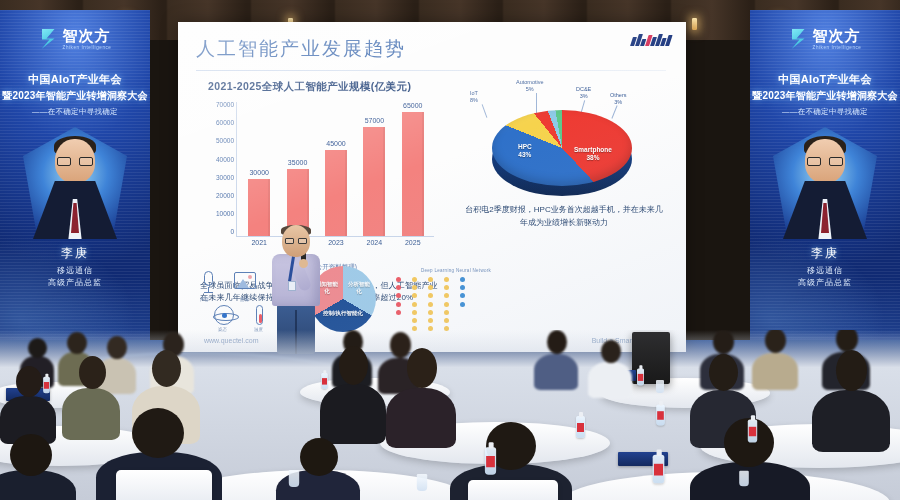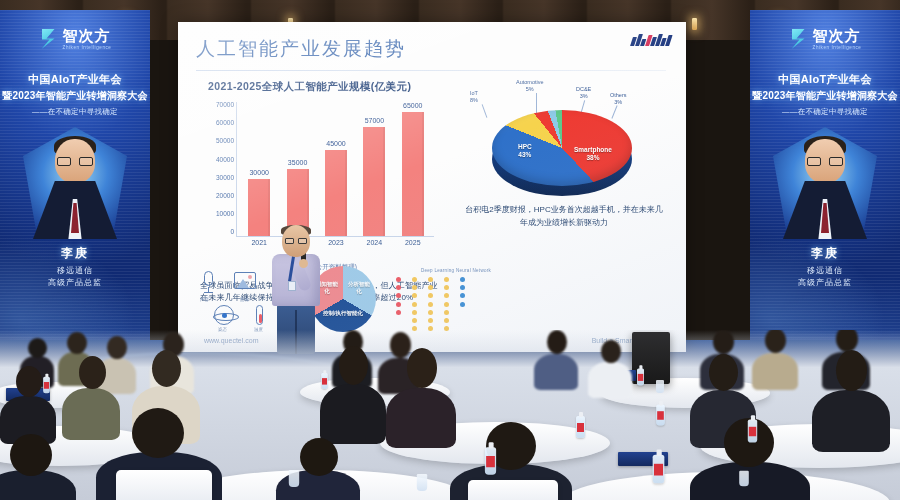--- a/index.html
+++ b/index.html
@@ -294,21 +294,21 @@
     position:absolute; left:50%; bottom:0; transform:translateX(-50%);
     width:22px; height:40px; background:#eef3fa;
     clip-path: polygon(40% 0%, 60% 0%, 80% 100%, 20% 100%);
   }
   .bn-tie {
     position:absolute; left:50%; bottom:6px; transform:translateX(-50%);
     width:8px; height:30px; background:#8c2230;
     clip-path: polygon(30% 0%, 70% 0%, 100% 100%, 0% 100%);
   }
   .bn-name {
-    margin-top: 6px; font-size: 12px; font-weight: bold; color: #fff; letter-spacing: 2px;
+    margin-top: 6px; font-size: 12px; font-weight: normal; color: #fff; letter-spacing: 2px;
     text-shadow: 0 0 6px rgba(130,200,255,.8);
   }
   .bn-org { font-size: 8px; color: #e4f0ff; margin-top: 3px; letter-spacing: 1px; }
   .bn-role { font-size: 8px; color: #e4f0ff; margin-top: 1px; letter-spacing: 1px; }
 
   
   .stage-floor {
     position: absolute; left: 0; top: 340px; width: 900px; height: 60px;
     background: linear-gradient(180deg,#20478f 0%,#16306b 45%,#0e2150 100%);
   }

